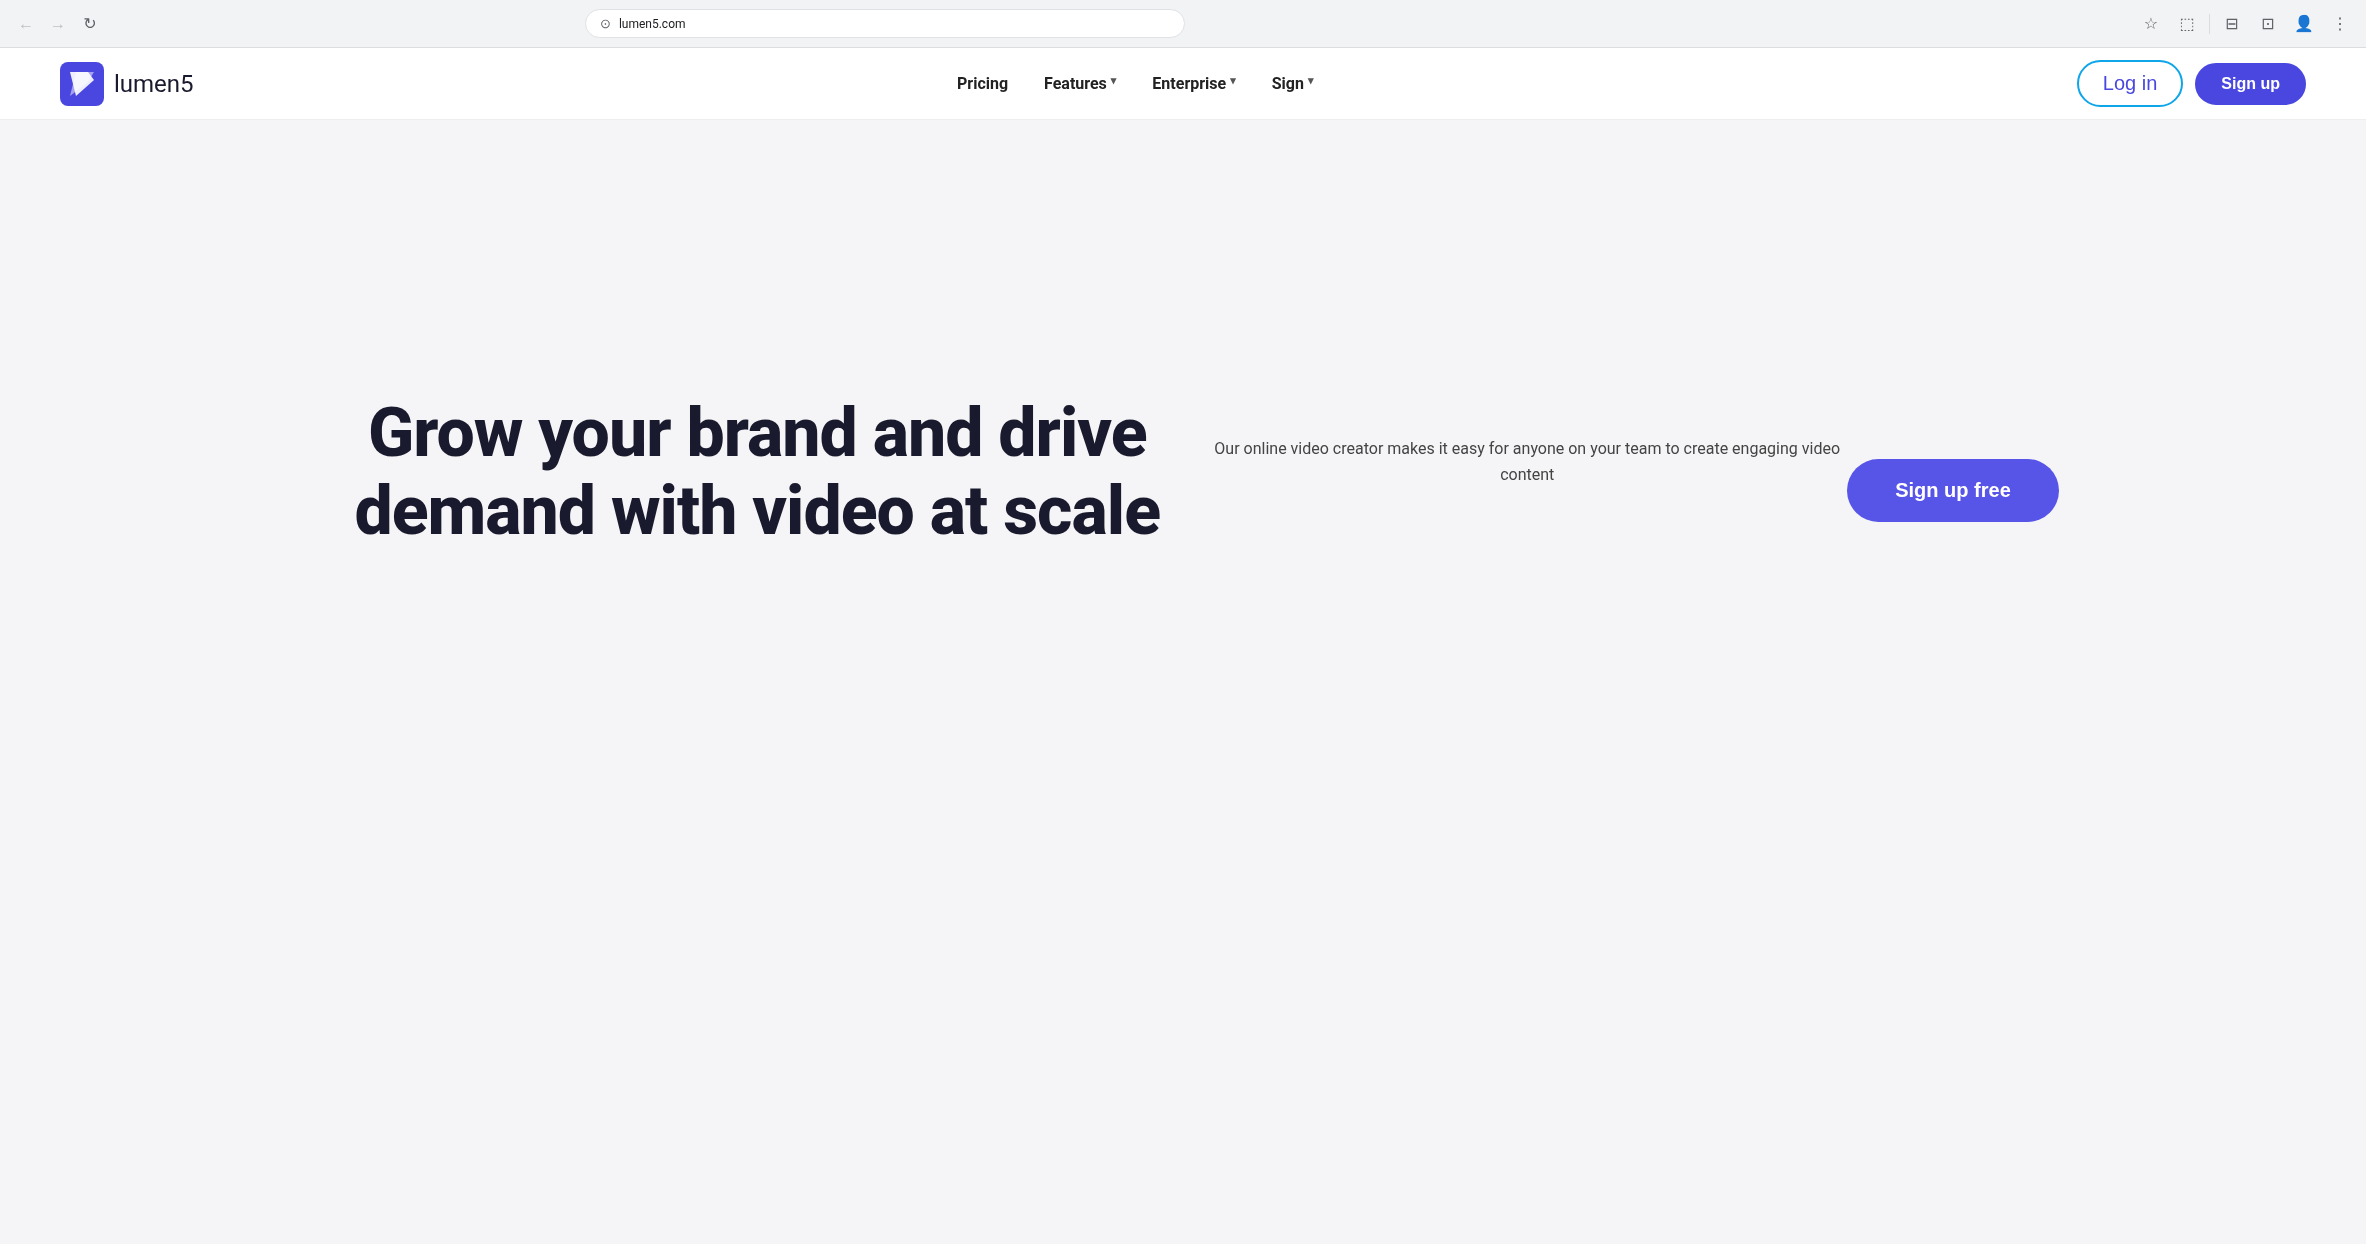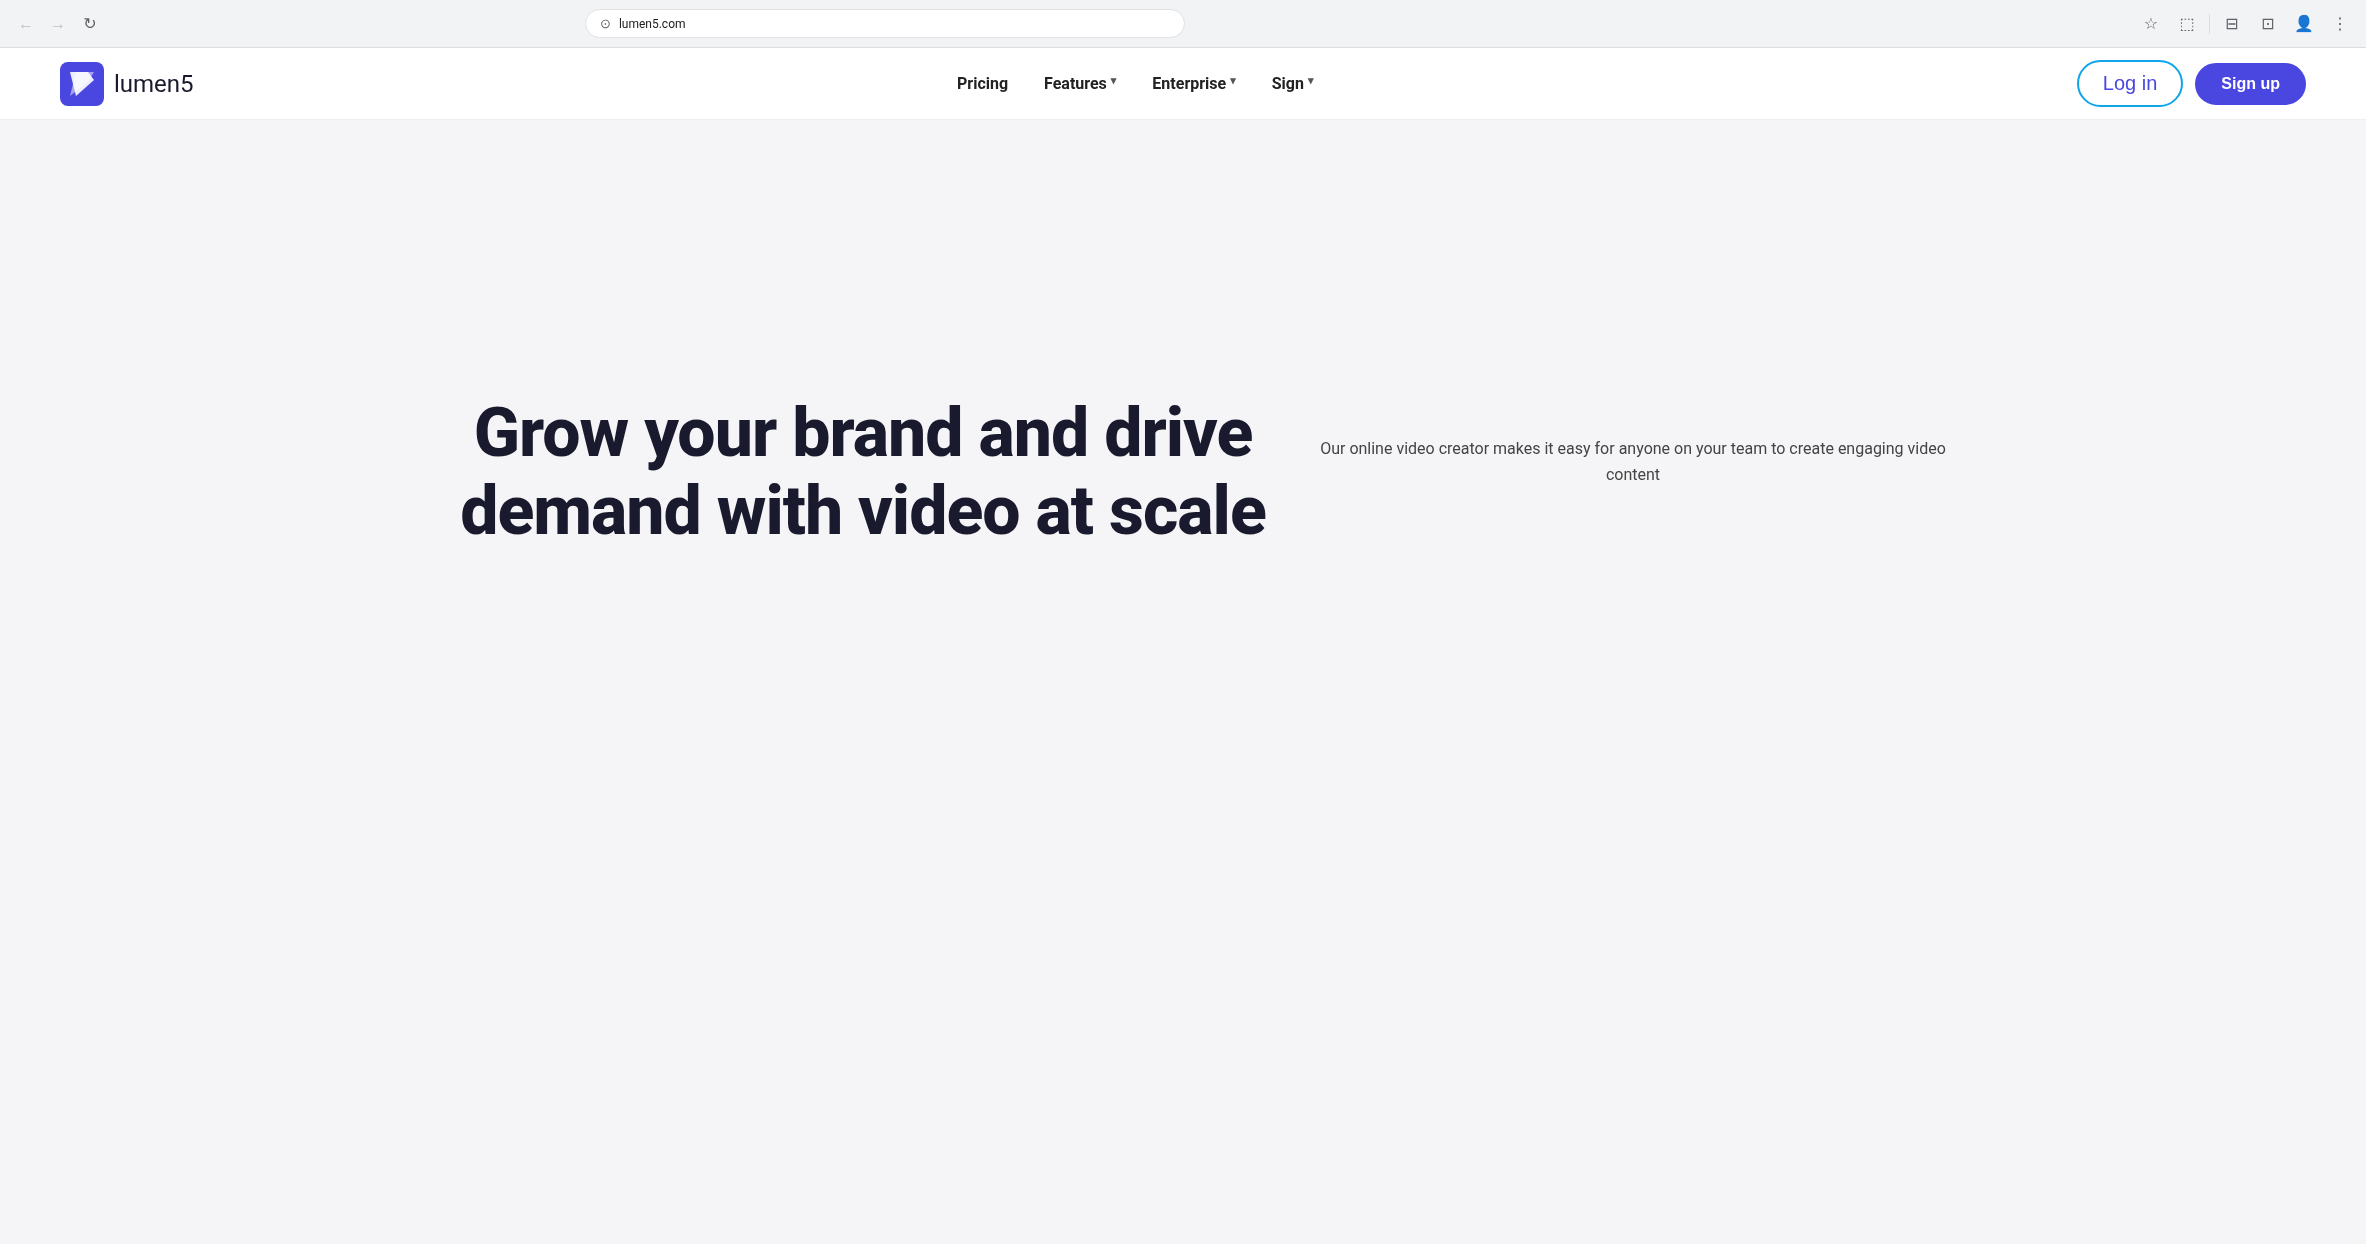--- a/index.html
+++ b/index.html
@@ -287,15 +287,16 @@
 
     <div class="nav-buttons">
       <button class="btn-login">Log in</button>
       <button class="btn-signup">Sign up</button>
     </div>
   </nav>
 
   <section class="hero">
     <h1 class="hero-title">Grow your brand and drive demand with video at scale</h1>
     <p class="hero-subtitle">Our online video creator makes it easy for anyone on your team to create engaging video content</p>
+    <button class="btn-cta">Sign up free</button>
   </section>
 
 </div>
 
 </body></html>

